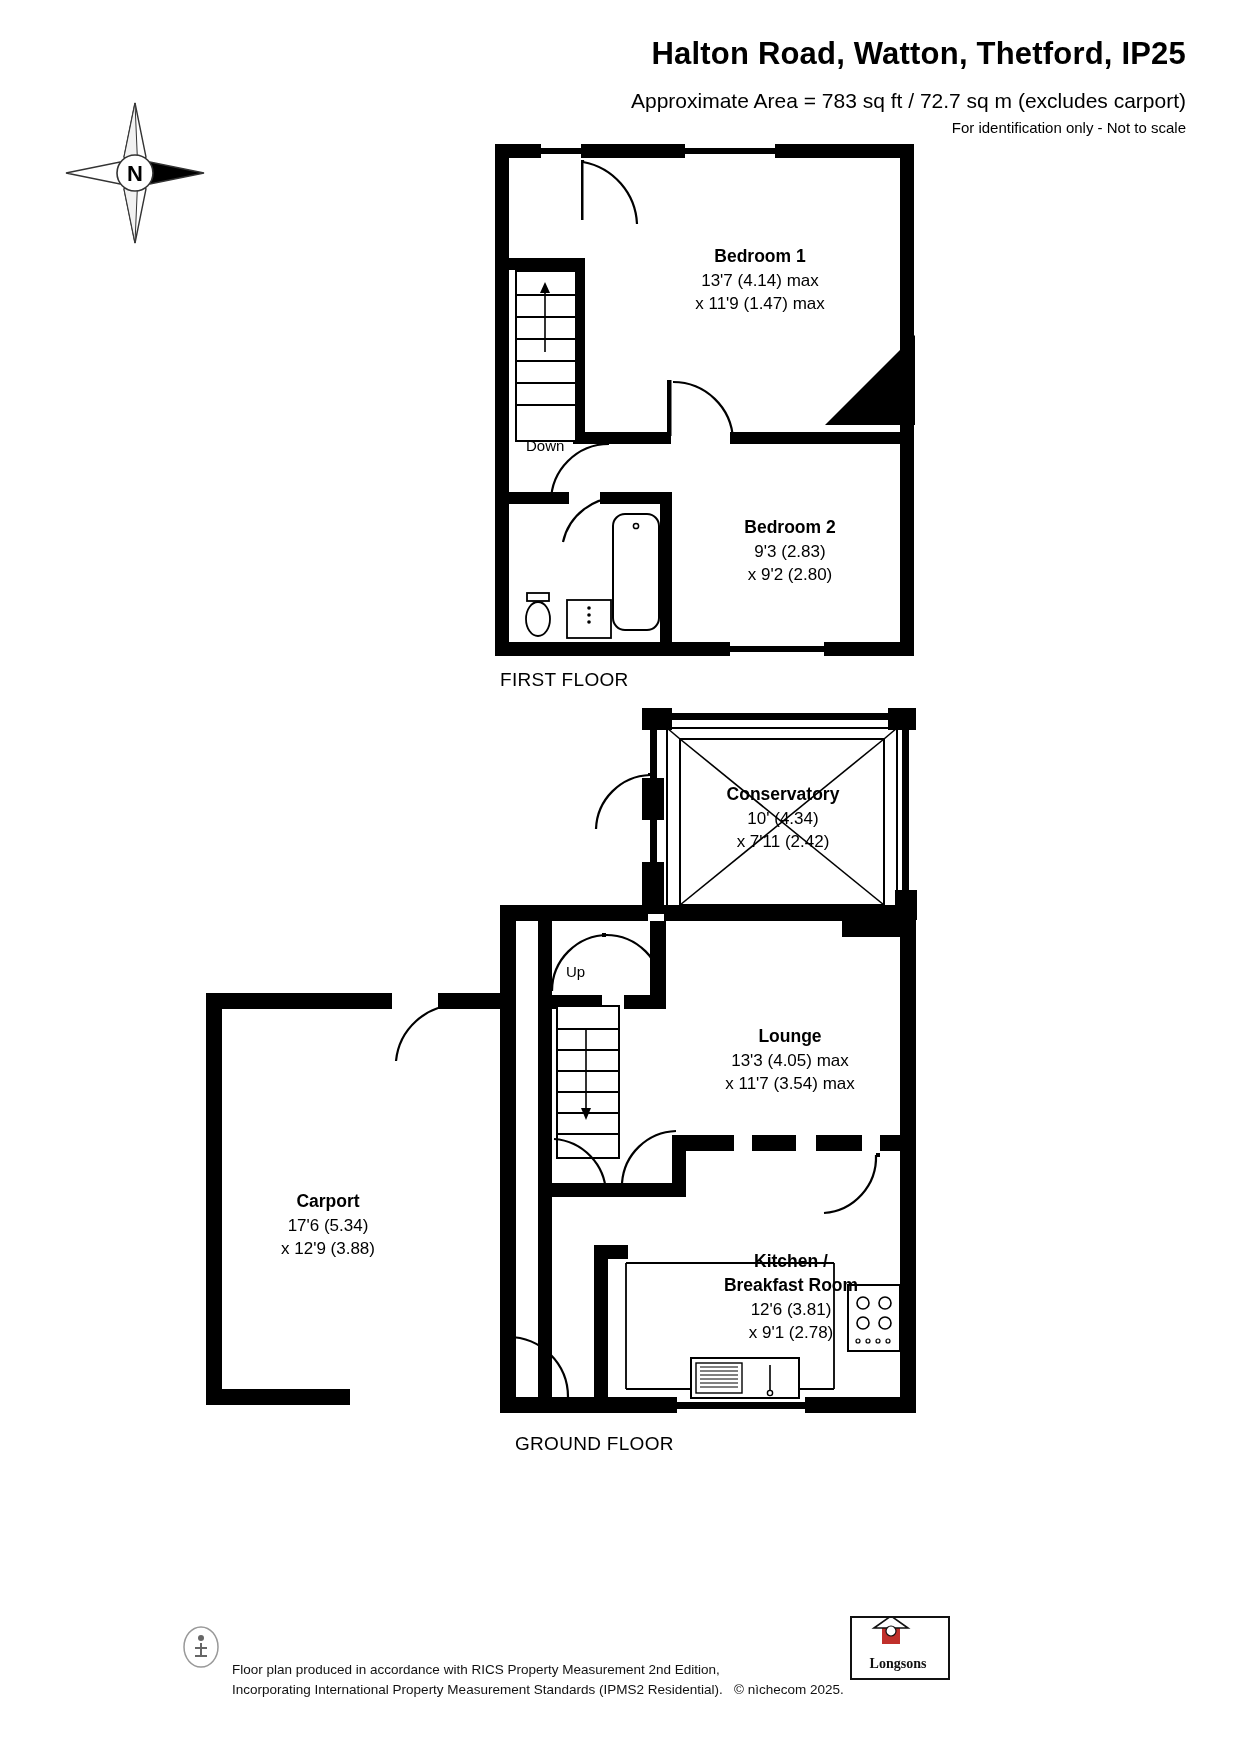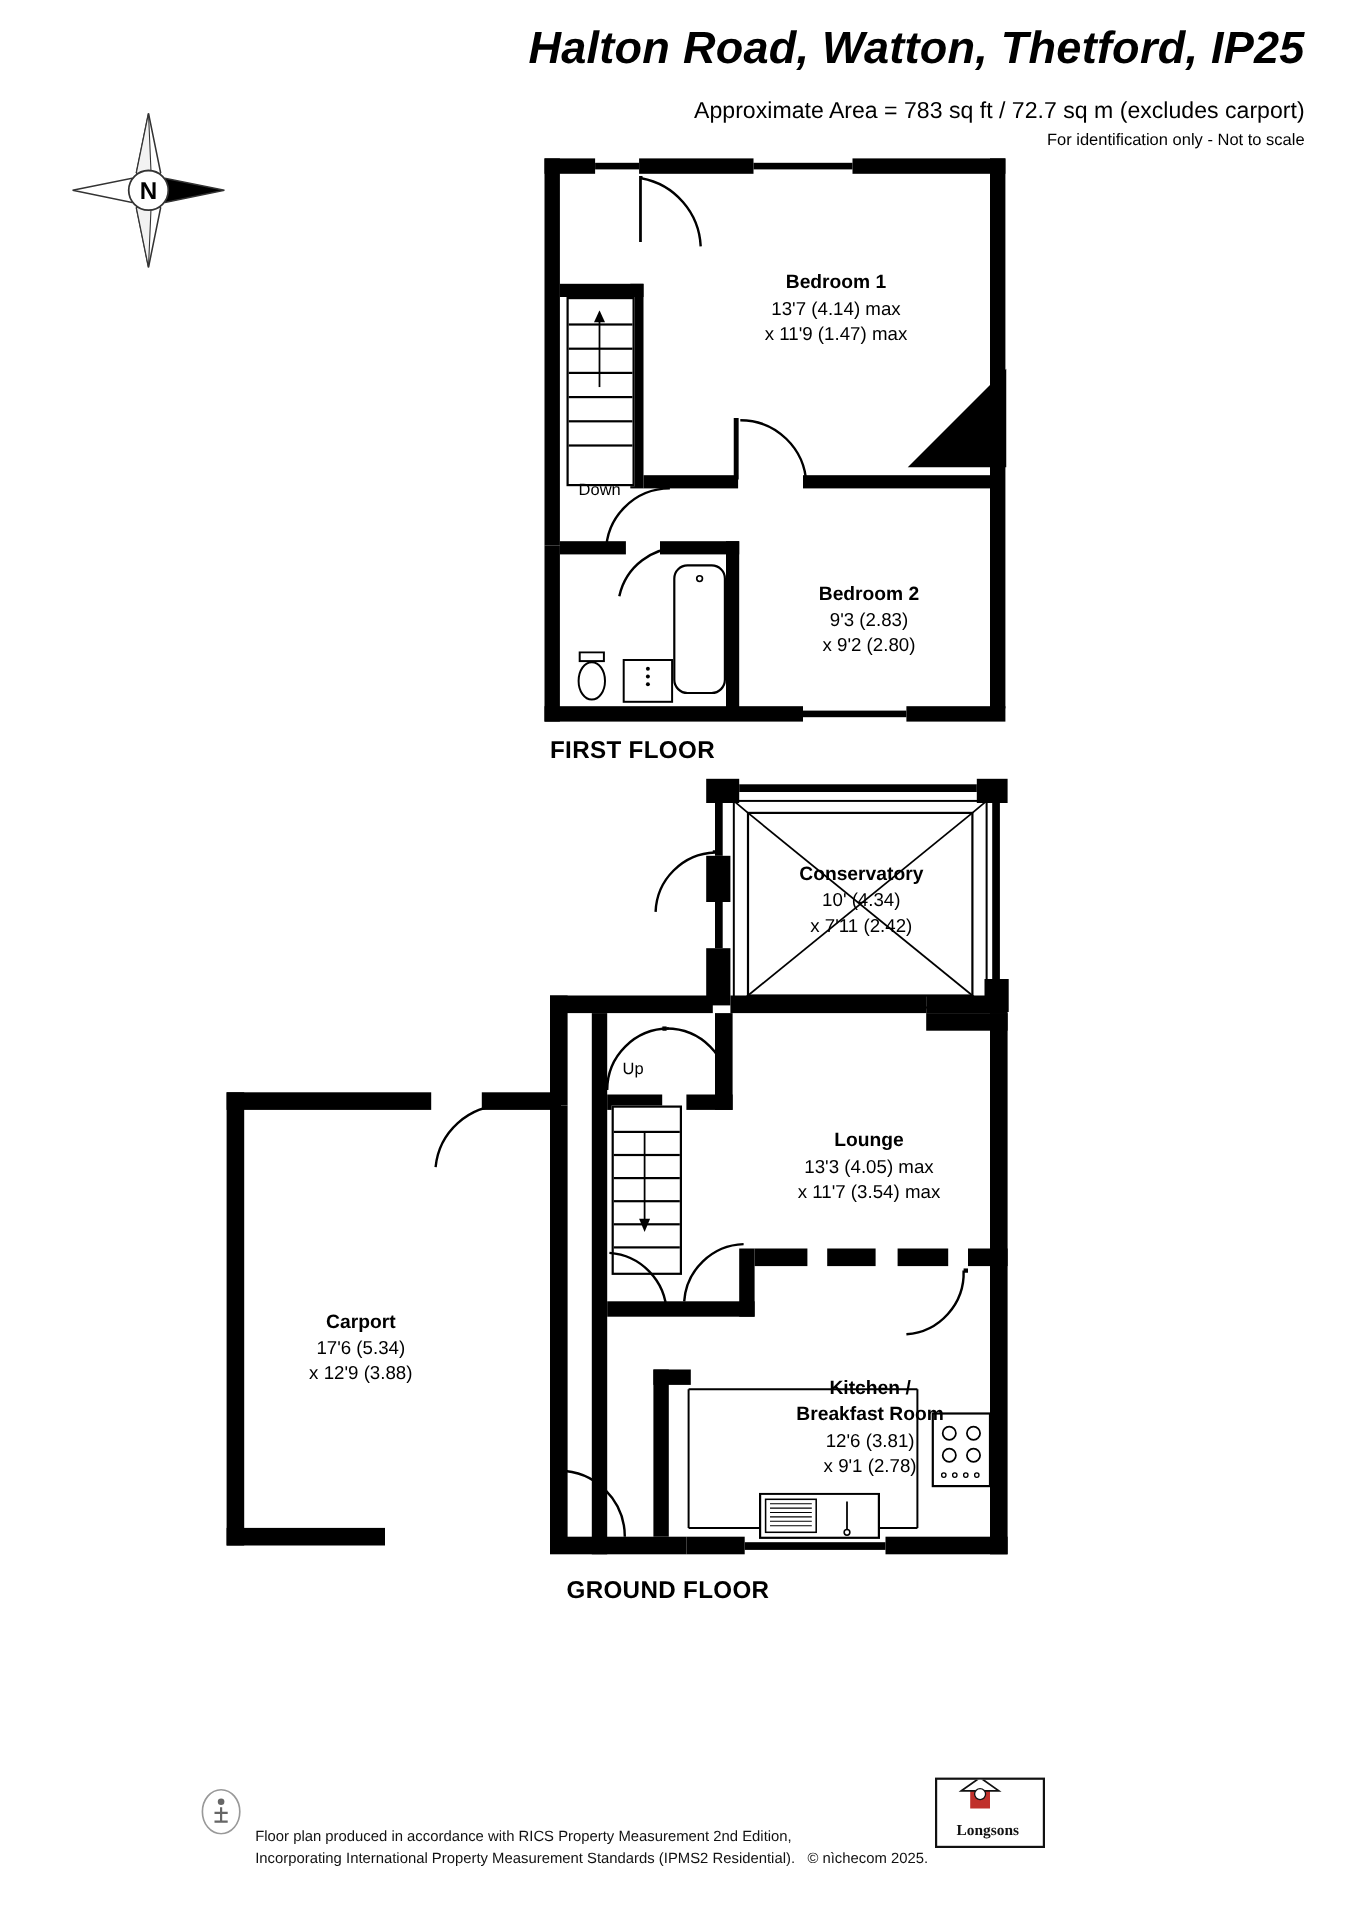--- a/index.html
+++ b/index.html
@@ -12,27 +12,26 @@
     height: 1755px;
     position: relative;
     font-family: "Liberation Sans", sans-serif;
     color: #000000;
     overflow: hidden;
   }
   .abs { position: absolute; }
 
   
   #title {
-    top: 20px;
+    top: 36px;
     right: 55px;
-    font-size: 41px;
+    font-size: 31px;
     font-weight: bold;
     letter-spacing: 0.2px;
     white-space: nowrap;
-    font-style: italic;
   }
   #area-line {
     top: 89px;
     right: 55px;
     font-size: 21px;
     white-space: nowrap;
   }
   #disclaimer {
     top: 119px;
     right: 55px;
@@ -49,22 +48,22 @@
   .room-label {
     position: absolute;
     text-align: center;
     font-size: 17px;
     line-height: 1.36;
     white-space: nowrap;
   }
   .room-label .nm { font-weight: bold; font-size: 17.5px; }
   .floor-caption {
     position: absolute;
-    font-size: 22px;
-    font-weight: bold;
+    font-size: 19px;
+    font-weight: normal;
     letter-spacing: 0.3px;
   }
   .small-bold { font-weight: normal; font-size: 15px; }
 
   .stair-box { position: absolute; border: 2px solid #000; background: #fff; }
   .stair-box .tread { position: absolute; left: 0; right: 0; height: 0; border-top: 2px solid #000; }
 
   
   #footer-text {
     left: 232px;
@@ -190,21 +189,21 @@
       <circle cx="24" cy="17" r="1.8" fill="#000"></circle>
       <circle cx="24" cy="24" r="1.8" fill="#000"></circle>
     </svg>
   </div>
 
   <div class="room-label" style="left:145px; top:105px; width:240px;">
     <div class="nm">Bedroom 1</div>
     <div>13'7 (4.14) max</div>
     <div>x 11'9 (1.47) max</div>
   </div>
-  <div class="room-label" style="left:175px; top:388px; width:240px;">
+  <div class="room-label" style="left:175px; top:376px; width:240px;">
     <div class="nm">Bedroom 2</div>
     <div>9'3 (2.83)</div>
     <div>x 9'2 (2.80)</div>
   </div>
 </div>
 
 <div class="floor-caption" style="left:500px; top:669px;">FIRST FLOOR</div>
 
 <div class="abs" style="left:180px; top:705px; width:745px; height:730px;">
 

